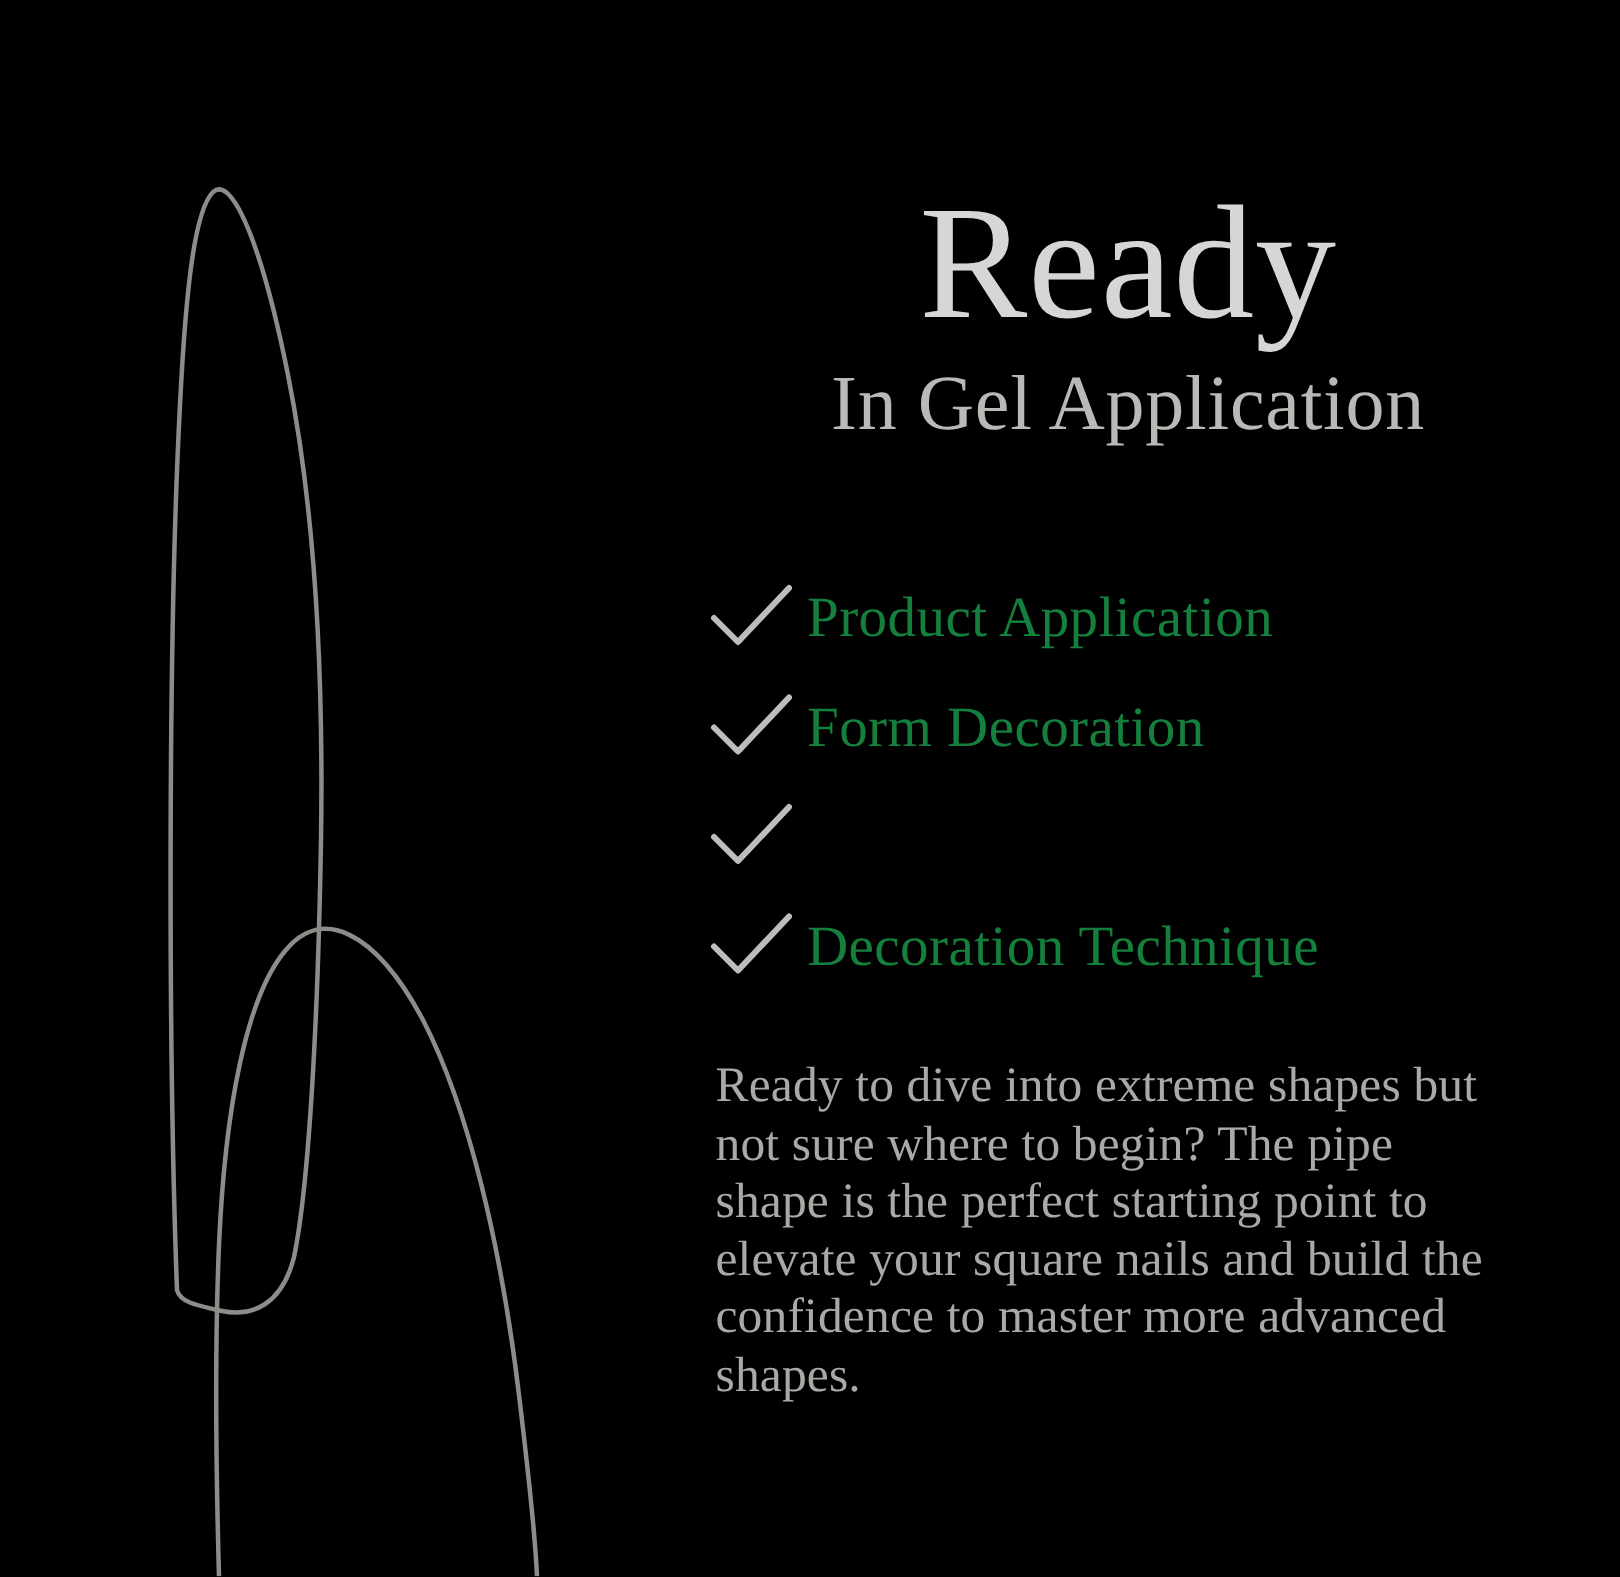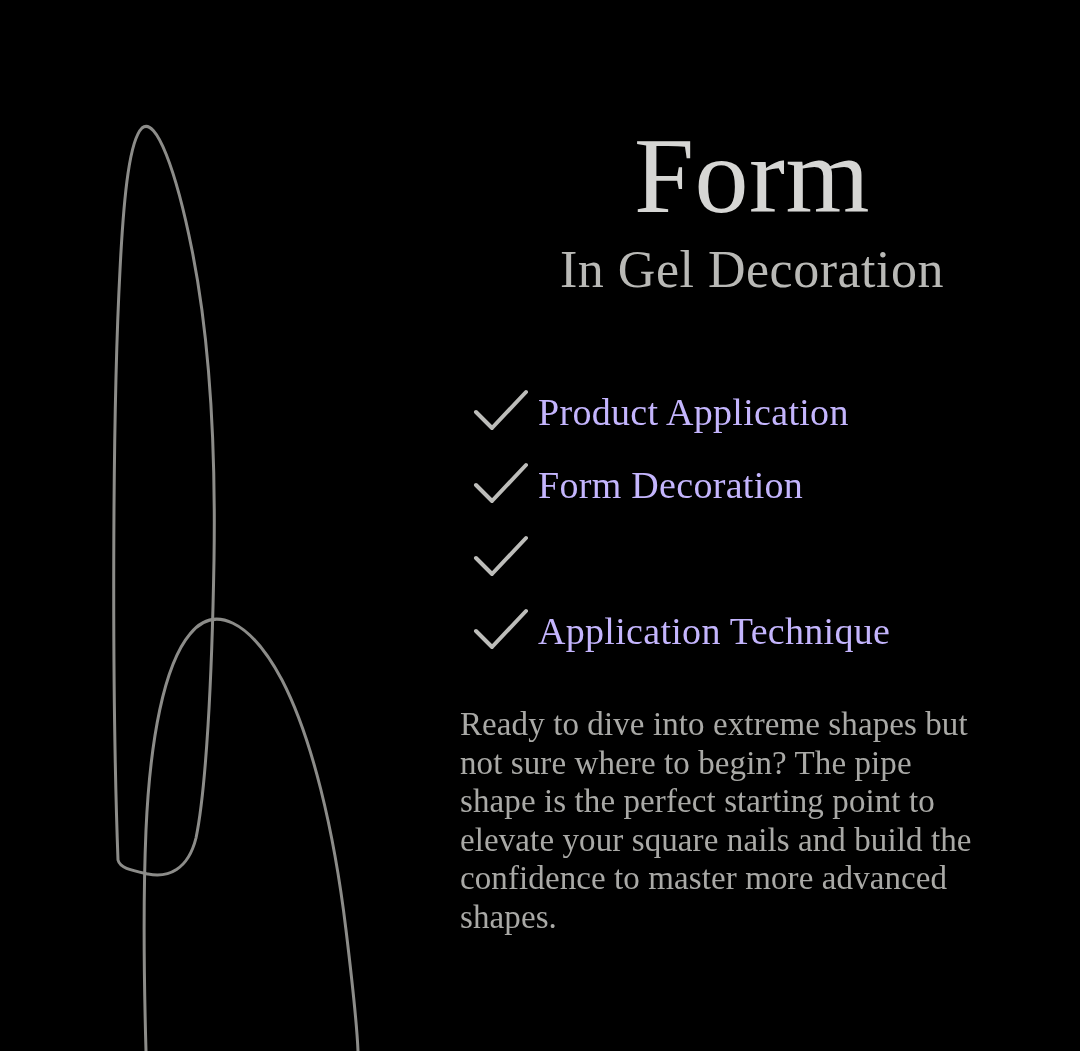--- a/index.html
+++ b/index.html
@@ -76,31 +76,31 @@
     width: 58px;
     height: 48px;
     flex: 0 0 58px;
     position: relative;
     margin-right: 8px;
   }
   .check svg {
     display: block;
   }
   .feature-label {
-    color: #c4b5fd;
+    color: #15803d;
     font-family: "Liberation Serif", "DejaVu Serif", serif;
     font-size: 38px;
     line-height: 1;
     letter-spacing: 0.3px;
   }
 
   .paragraph {
     position: absolute;
     top: 705px;
-    left: 8px;
+    left: 25px;
     width: 528px;
     margin: 0;
     color: #a9a9a6;
     font-family: "Liberation Serif", "DejaVu Serif", serif;
     font-size: 33px;
     line-height: 1.17;
     letter-spacing: 0.1px;
   }
 </style>
 </head>
@@ -124,22 +124,22 @@
                C 144 980, 143 900, 146 830
                C 150 740, 164 665, 190 634
                C 214 604, 250 620, 282 680
                C 312 738, 334 830, 346 930
                C 353 988, 357 1025, 358 1051" stroke="#8c8c89" stroke-width="3" fill="none" stroke-linejoin="round"></path>
     </svg>
   </div>
 
   <div class="content">
 
-    <h1 class="title">Form</h1>
-    <h2 class="subtitle">In Gel Decoration</h2>
+    <h1 class="title">Ready</h1>
+    <h2 class="subtitle">In Gel Application</h2>
 
     <ul class="features">
       <li class="feature">
         <span class="check">
           <svg width="58" height="48" viewBox="0 0 58 48" fill="none" xmlns="http://www.w3.org/2000/svg">
             <path d="M4 24 L20 40 L54 4" stroke="#bdbdba" stroke-width="4" fill="none" stroke-linecap="round" stroke-linejoin="round"></path>
           </svg>
         </span>
         <span class="feature-label">Product Application</span>
       </li>
@@ -157,20 +157,20 @@
             <path d="M4 24 L20 40 L54 4" stroke="#bdbdba" stroke-width="4" fill="none" stroke-linecap="round" stroke-linejoin="round"></path>
           </svg>
         </span>
       </li>
       <li class="feature">
         <span class="check">
           <svg width="58" height="48" viewBox="0 0 58 48" fill="none" xmlns="http://www.w3.org/2000/svg">
             <path d="M4 24 L20 40 L54 4" stroke="#bdbdba" stroke-width="4" fill="none" stroke-linecap="round" stroke-linejoin="round"></path>
           </svg>
         </span>
-        <span class="feature-label">Application Technique</span>
+        <span class="feature-label">Decoration Technique</span>
       </li>
     </ul>
 
     <p class="paragraph">Ready to dive into extreme shapes but not sure where to begin? The pipe shape is the perfect starting point to elevate your square nails and build the confidence to master more advanced shapes.</p>
 
   </div>
 </div>
 
 </body></html>

